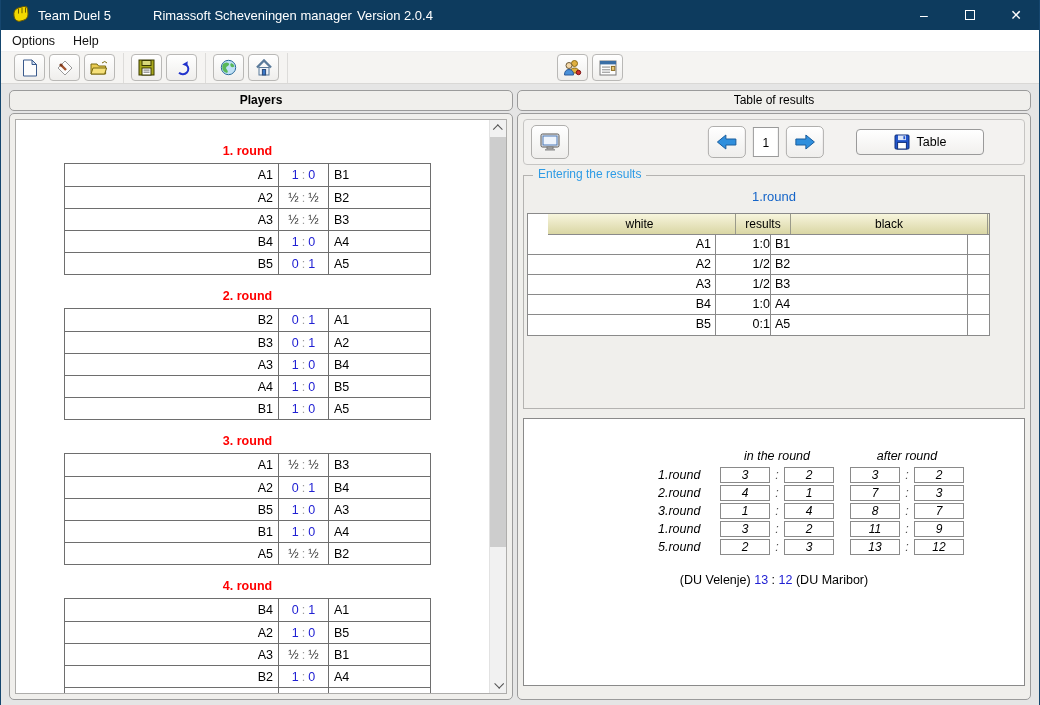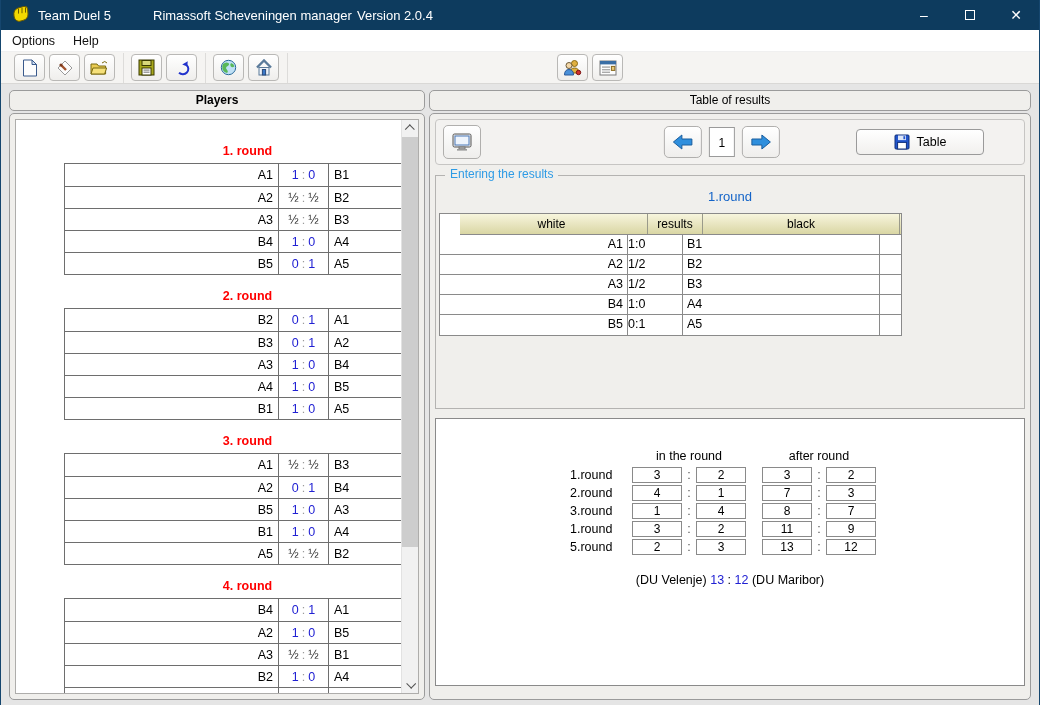--- a/index.html
+++ b/index.html
@@ -22,21 +22,21 @@
   .menu-item { padding: 2px 9px; color: #111; }
 
   
   .toolbar { height: 32px; background: #f5f4f2; border-bottom: 1px solid #d9d8d6; display: flex; align-items: center; padding-left: 13px; }
   .tbtn { width: 31px; height: 27px; background: linear-gradient(#ffffff, #efeeec); border: 1px solid #b9b8b6; border-radius: 4px; display: flex; align-items: center; justify-content: center; margin-right: 4px; }
   .tsep { width: 1px; height: 30px; background: #dddcda; margin: 0 7px 0 4px; }
 
   
   .main { position: absolute; top: 90px; left: 8px; right: 8px; bottom: 5px; display: flex; gap: 4px; }
   .panel { display: flex; flex-direction: column; }
-  .left-panel { width: 416px; }
+  .left-panel { width: 504px; }
   .right-panel { flex: 1; }
   .panel-header { height: 21px; border: 1px solid #9b9b9b; border-radius: 5px; background: #f0efec;
                   text-align: center; line-height: 19px; font-size: 12px; margin-bottom: 2px; }
   .left-panel .panel-header { font-weight: bold; }
   .panel-body { flex: 1; border: 1px solid #9b9b9b; border-radius: 5px; background: #f0efec; padding: 5px; overflow: hidden; }
 
   
   .players-white { height: 100%; background: #fff; border: 1px solid #aeadab; display: flex; }
   .players-content { flex: 1; padding-top: 24px; overflow: hidden; }
   .round-title { color: #ff0000; font-weight: bold; font-size: 12.5px; width: 367px; margin: 0 0 5px 48px; text-align: center; }
@@ -71,26 +71,26 @@
   .gb-legend { position: absolute; top: -9px; left: 9px; background: #f0efec; padding: 0 5px; color: #2e9be5; font-size: 12px; }
   .round-heading { text-align: center; color: #1464c8; font-size: 13px; margin-bottom: 9px; }
 
   .rtable { margin-left: 3px; width: 463px; border: 1px solid #8a8a8a; background: #fff; font-size: 12.5px; }
   .rhead { display: flex; height: 21px; background: linear-gradient(#f7f5dd, #d9d6a4); border-bottom: 1px solid #8a8a8a; font-size: 12px; margin-left: 20px; }
   .rhead > div { border-right: 1px solid #9a9a8a; display: flex; align-items: center; justify-content: center; }
   .rrow { display: flex; height: 20px; line-height: 19px; border-bottom: 1px solid #8a8a8a; }
   .rrow:last-child { border-bottom: none; }
   .rrow > div { border-right: 1px solid #8a8a8a; }
   .c-white { width: 188px; text-align: right; padding-right: 4px; }
-  .c-res { width: 55px; text-align: left; }
+  .c-res { width: 55px; text-align: right; }
   .c-black { width: 197px; padding-left: 4px; }
   .c-fill { flex: 1; border-right: none !important; }
 
   .summarybox { margin-top: 9px; background: #fff; border: 1px solid #8a8a8a; height: 268px; font-size: 12.5px; }
-  .sgrid { margin: 30px 0 0 134px; display: grid; grid-template-columns: 62px 50px 14px 50px 16px 50px 14px 50px; row-gap: 2px; align-items: center; }
+  .sgrid { margin: 30px 0 0 134px; display: grid; grid-template-columns: 62px 50px 14px 50px 16px 50px 14px 50px; row-gap: 2px; align-items: center; font-style: italic; }
   .shead { font-size: 12.5px; text-align: center; padding-bottom: 2px; }
   .shead.in { grid-column: 2 / 5; }
   .shead.af { grid-column: 6 / 9; }
   .slabel { padding-right: 14px; }
   .sbox { border: 1px solid #8a8a8a; height: 16px; line-height: 15px; text-align: center; font-size: 12px; }
   .scolon { text-align: center; color: #555; }
   .final-line { text-align: center; margin-top: 18px; }
   .final-line .blue { color: #2121d3; }
 </style>
 </head>

